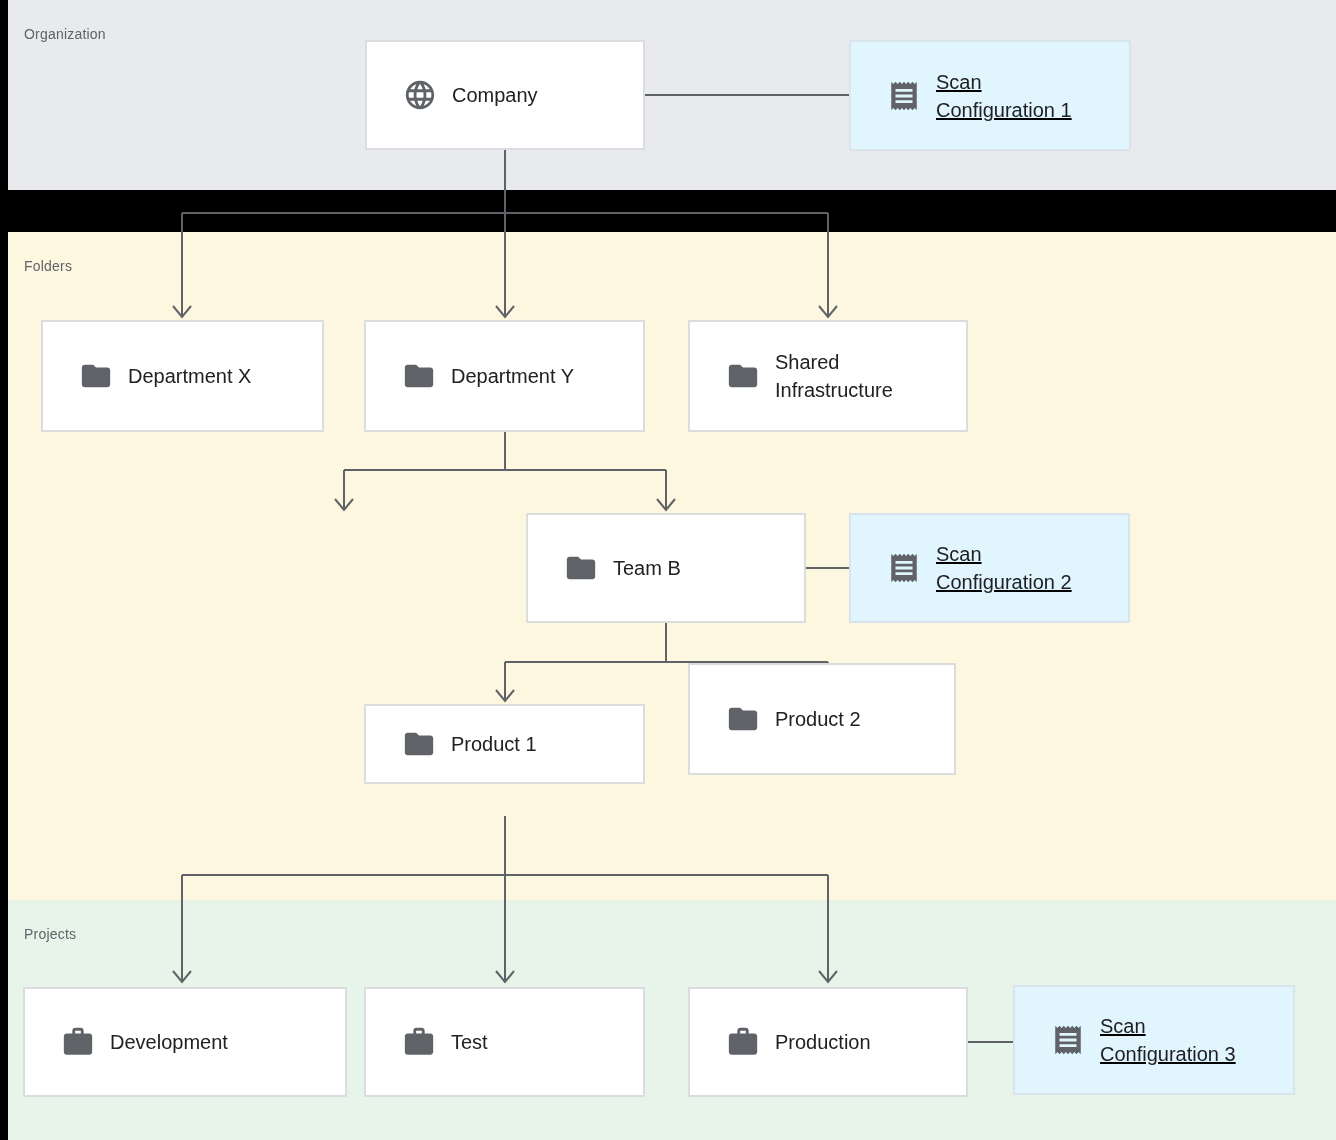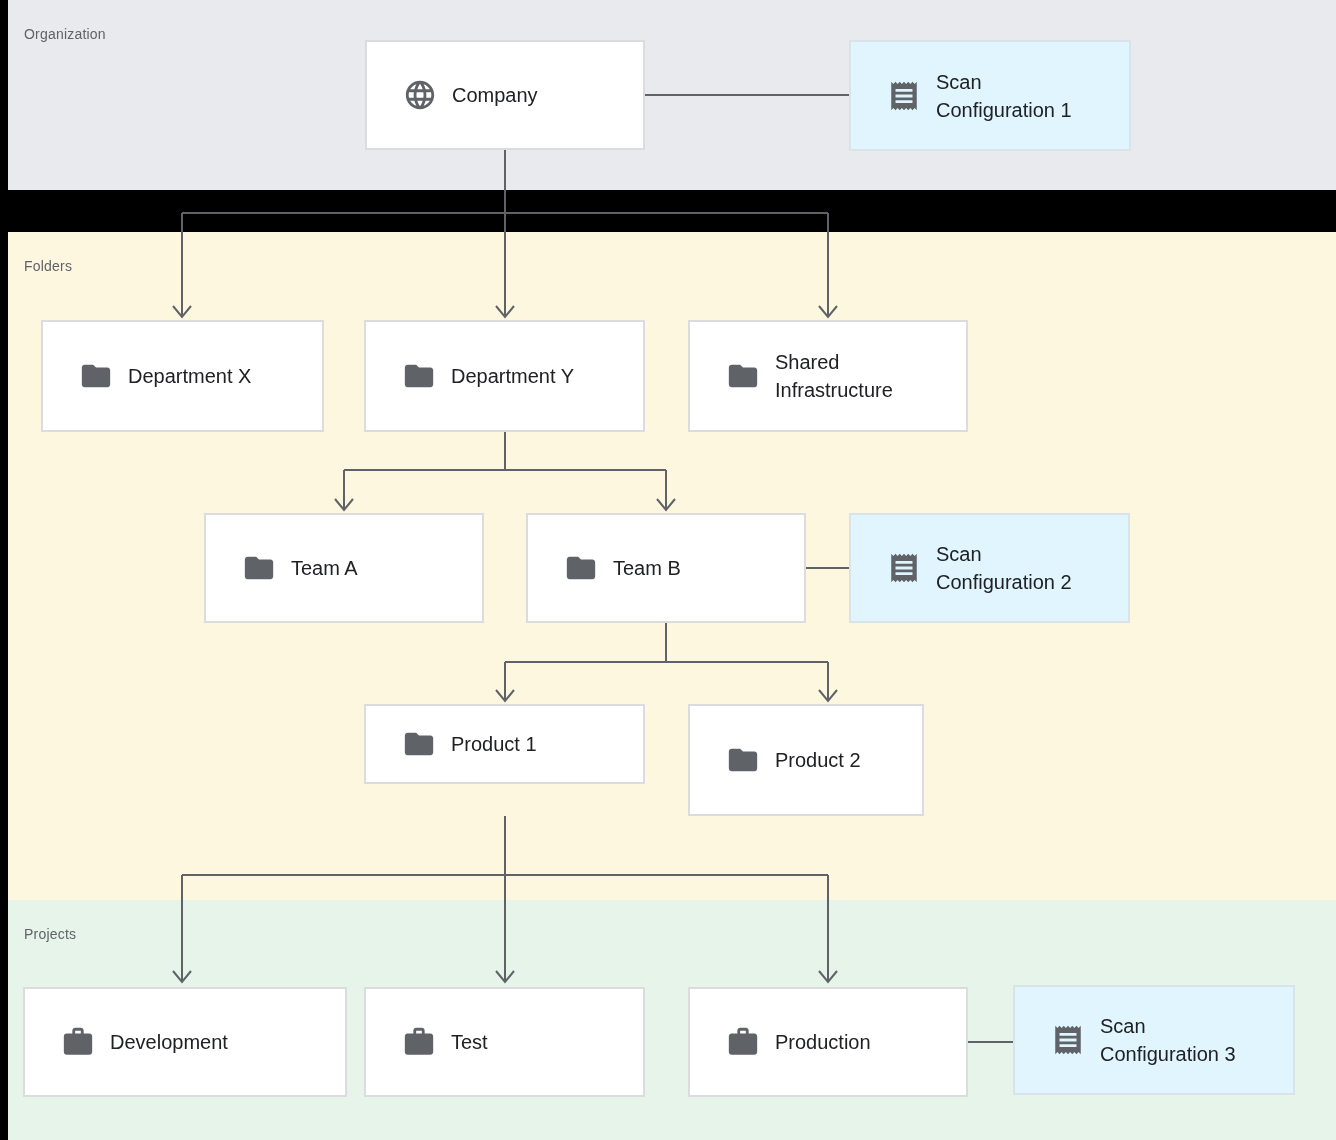--- a/index.html
+++ b/index.html
@@ -11,21 +11,21 @@
   .band-org{top:0;height:190px;background:#e8eaed;}
   .band-folders{top:232px;height:696px;background:#fef7e0;}
   .band-projects{top:900px;height:280px;background:#e6f4ea;}
   .band-label{position:absolute;left:16px;top:26px;font-size:14px;color:#5f6368;letter-spacing:.2px;}
   .edges{position:absolute;left:0;top:0;pointer-events:none;}
   .edges path{stroke:#5f6368;stroke-width:2;fill:none;}
   .node{
     position:absolute;background:#ffffff;border:2px solid #dadce0;box-sizing:border-box;
     display:flex;align-items:center;padding-left:36px;gap:15px;
   }
-  .node.scan{background:#e1f5fe;border-color:#d9e4ea;}
+  .node.scan{background:#e1f5fe;border-color:#d9e4ea;text-decoration:underline;}
   .node .icon{flex:0 0 auto;display:block;height:34px;}
   .node .icon svg{width:34px;height:34px;fill:#5f6368;display:block;}
   .node .label{font-size:20px;color:#202124;line-height:1.4;max-width:168px;}
 </style>
 </head>
 <body>
 
 <div class="canvas">
 
   <div class="band band-org">
@@ -117,28 +117,20 @@
 
   <div class="node" style="left:688px;top:320px;width:280px;height:112px">
     <span class="icon">
       <svg viewBox="0 0 24 24">
           <path d="M10 4H4c-1.1 0-1.99.9-1.99 2L2 18c0 1.1.9 2 2 2h16c1.1 0 2-.9 2-2V8c0-1.1-.9-2-2-2h-8l-2-2z"></path>
         </svg>
     </span>
     <span class="label">Shared Infrastructure</span>
   </div>
 
-  <div class="node" style="left:204px;top:513px;width:280px;height:110px">
-    <span class="icon">
-      <svg viewBox="0 0 24 24">
-          <path d="M10 4H4c-1.1 0-1.99.9-1.99 2L2 18c0 1.1.9 2 2 2h16c1.1 0 2-.9 2-2V8c0-1.1-.9-2-2-2h-8l-2-2z"></path>
-        </svg>
-    </span>
-    <span class="label">Team A</span>
-  </div>
 
   <div class="node" style="left:526px;top:513px;width:280px;height:110px">
     <span class="icon">
       <svg viewBox="0 0 24 24">
           <path d="M10 4H4c-1.1 0-1.99.9-1.99 2L2 18c0 1.1.9 2 2 2h16c1.1 0 2-.9 2-2V8c0-1.1-.9-2-2-2h-8l-2-2z"></path>
         </svg>
     </span>
     <span class="label">Team B</span>
   </div>
 
@@ -153,21 +145,21 @@
 
   <div class="node" style="left:364px;top:704px;width:281px;height:80px">
     <span class="icon">
       <svg viewBox="0 0 24 24">
           <path d="M10 4H4c-1.1 0-1.99.9-1.99 2L2 18c0 1.1.9 2 2 2h16c1.1 0 2-.9 2-2V8c0-1.1-.9-2-2-2h-8l-2-2z"></path>
         </svg>
     </span>
     <span class="label">Product 1</span>
   </div>
 
-  <div class="node" style="left:688px;top:704px;width:236px;height:112px">
+  <div class="node" style="left:688px;top:663px;width:268px;height:112px">
     <span class="icon">
       <svg viewBox="0 0 24 24">
           <path d="M10 4H4c-1.1 0-1.99.9-1.99 2L2 18c0 1.1.9 2 2 2h16c1.1 0 2-.9 2-2V8c0-1.1-.9-2-2-2h-8l-2-2z"></path>
         </svg>
     </span>
     <span class="label">Product 2</span>
   </div>
 
   <div class="node" style="left:23px;top:987px;width:324px;height:110px">
     <span class="icon">

